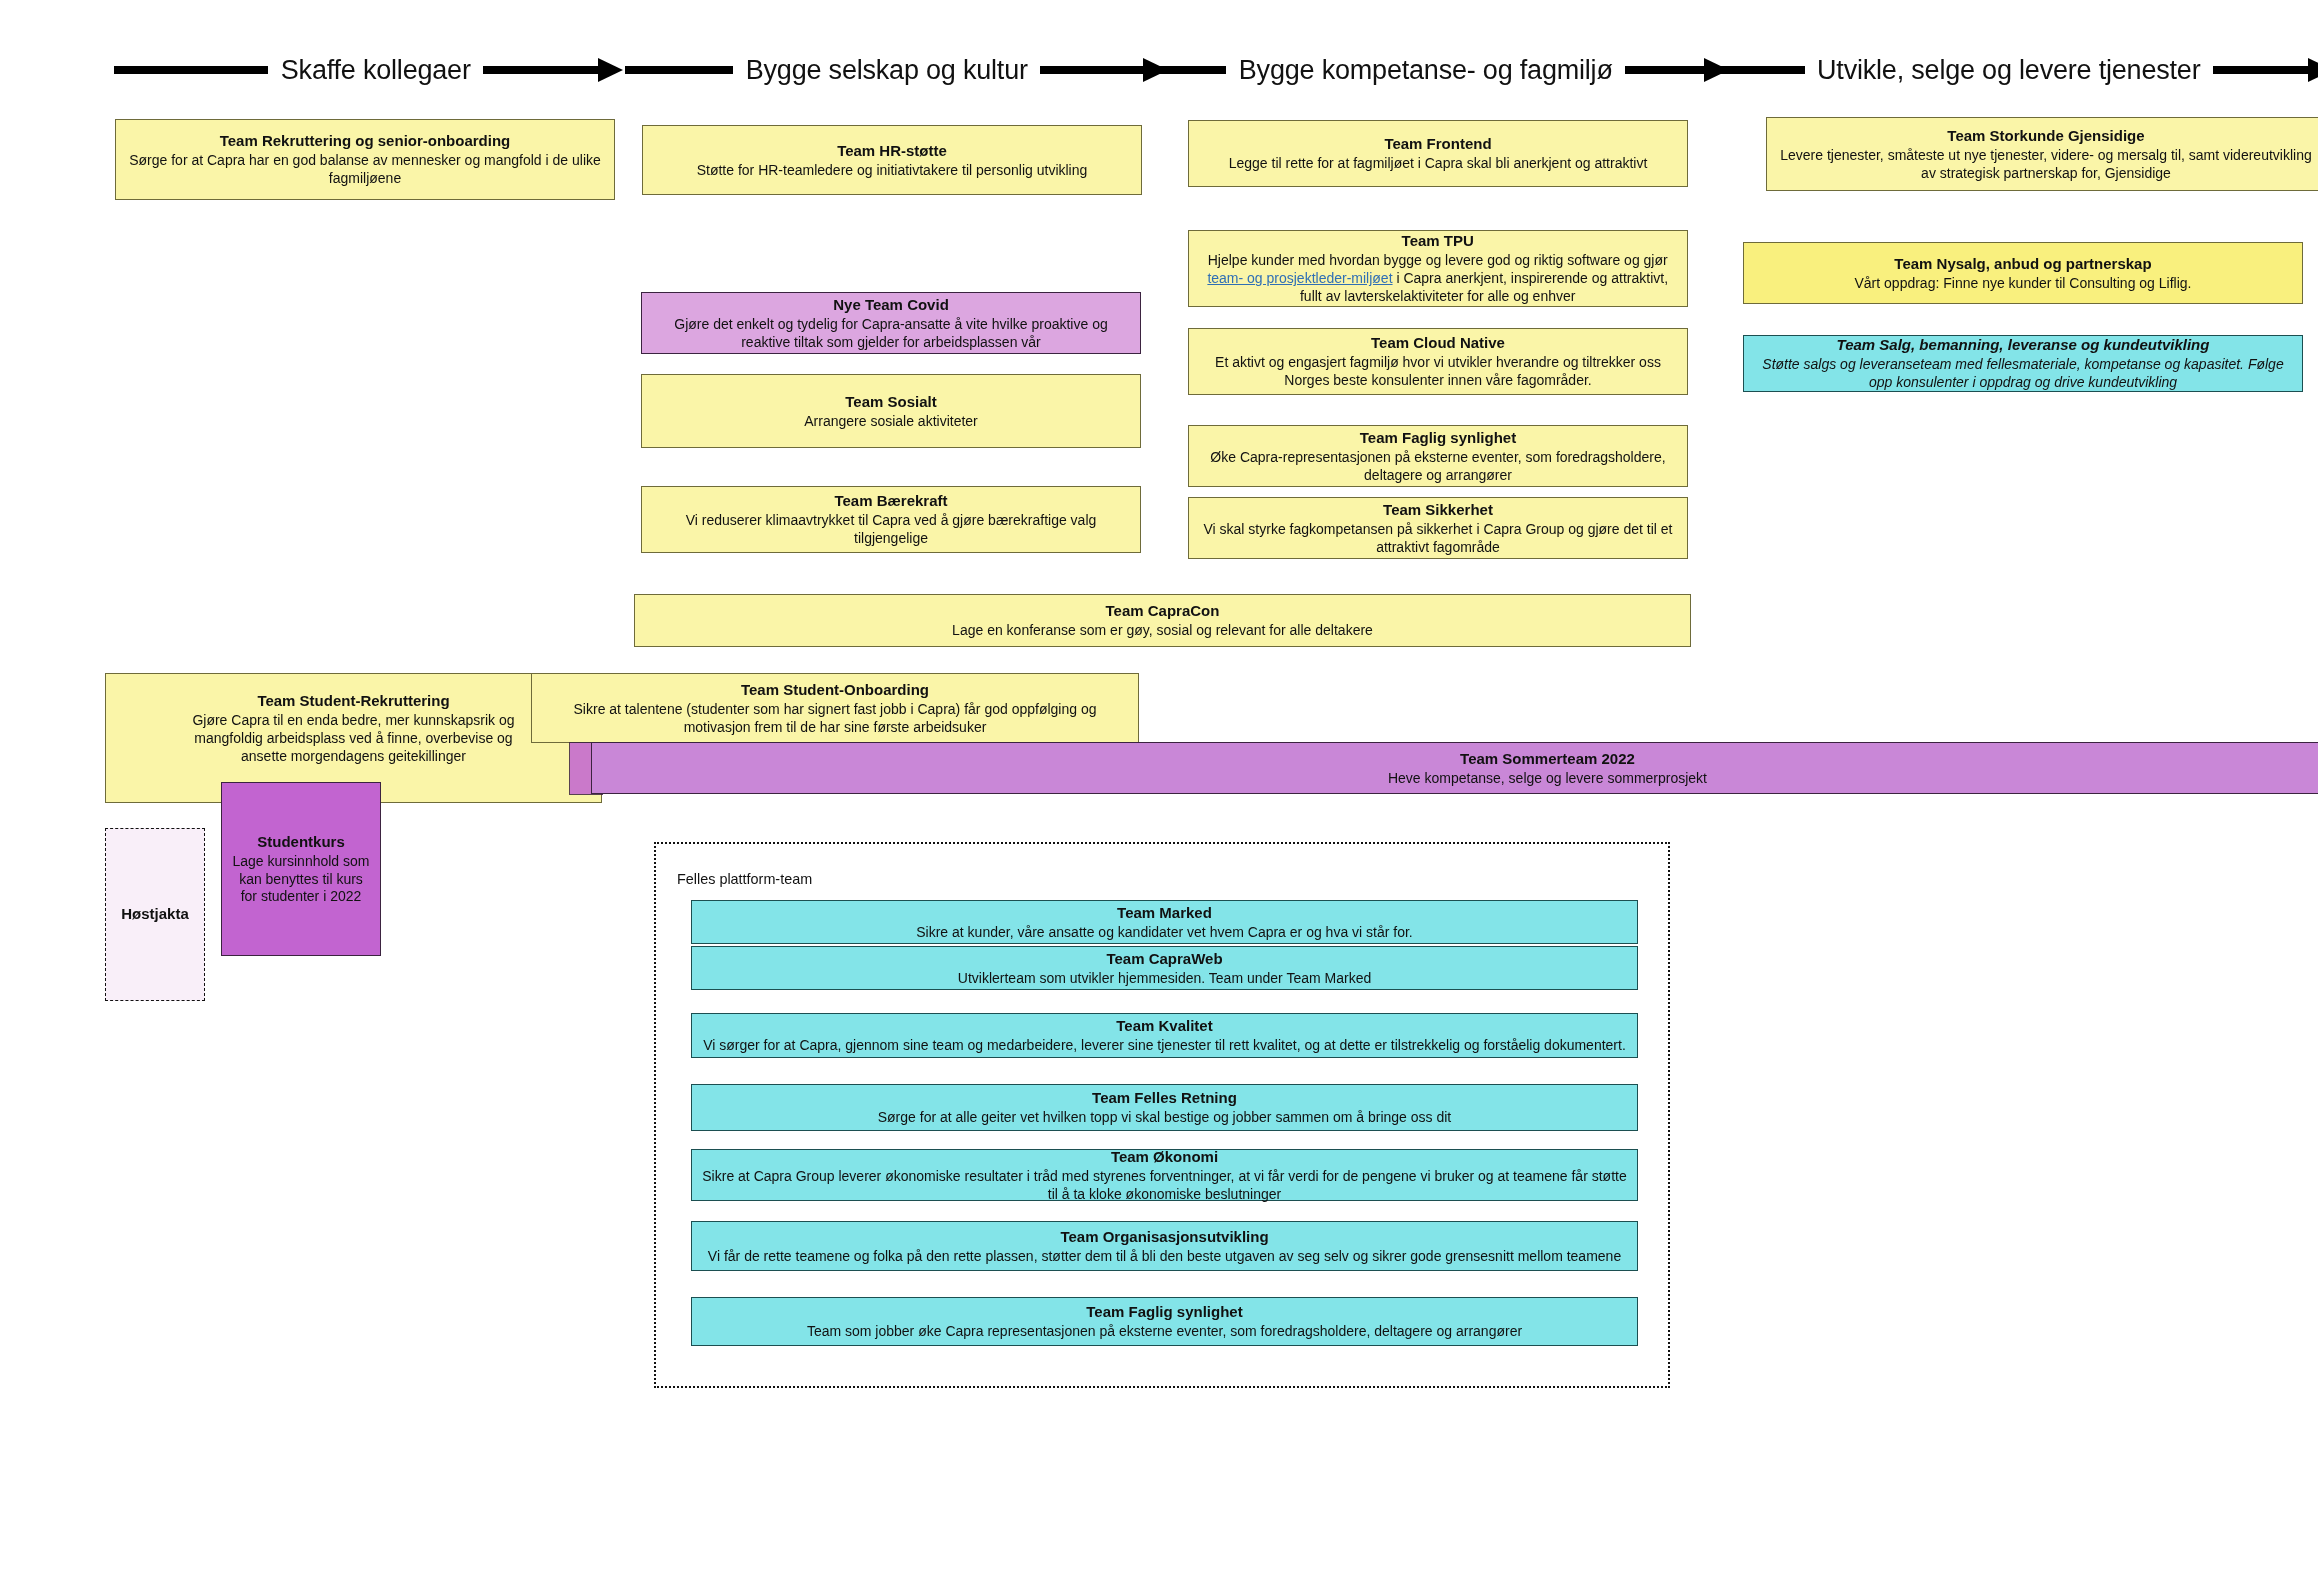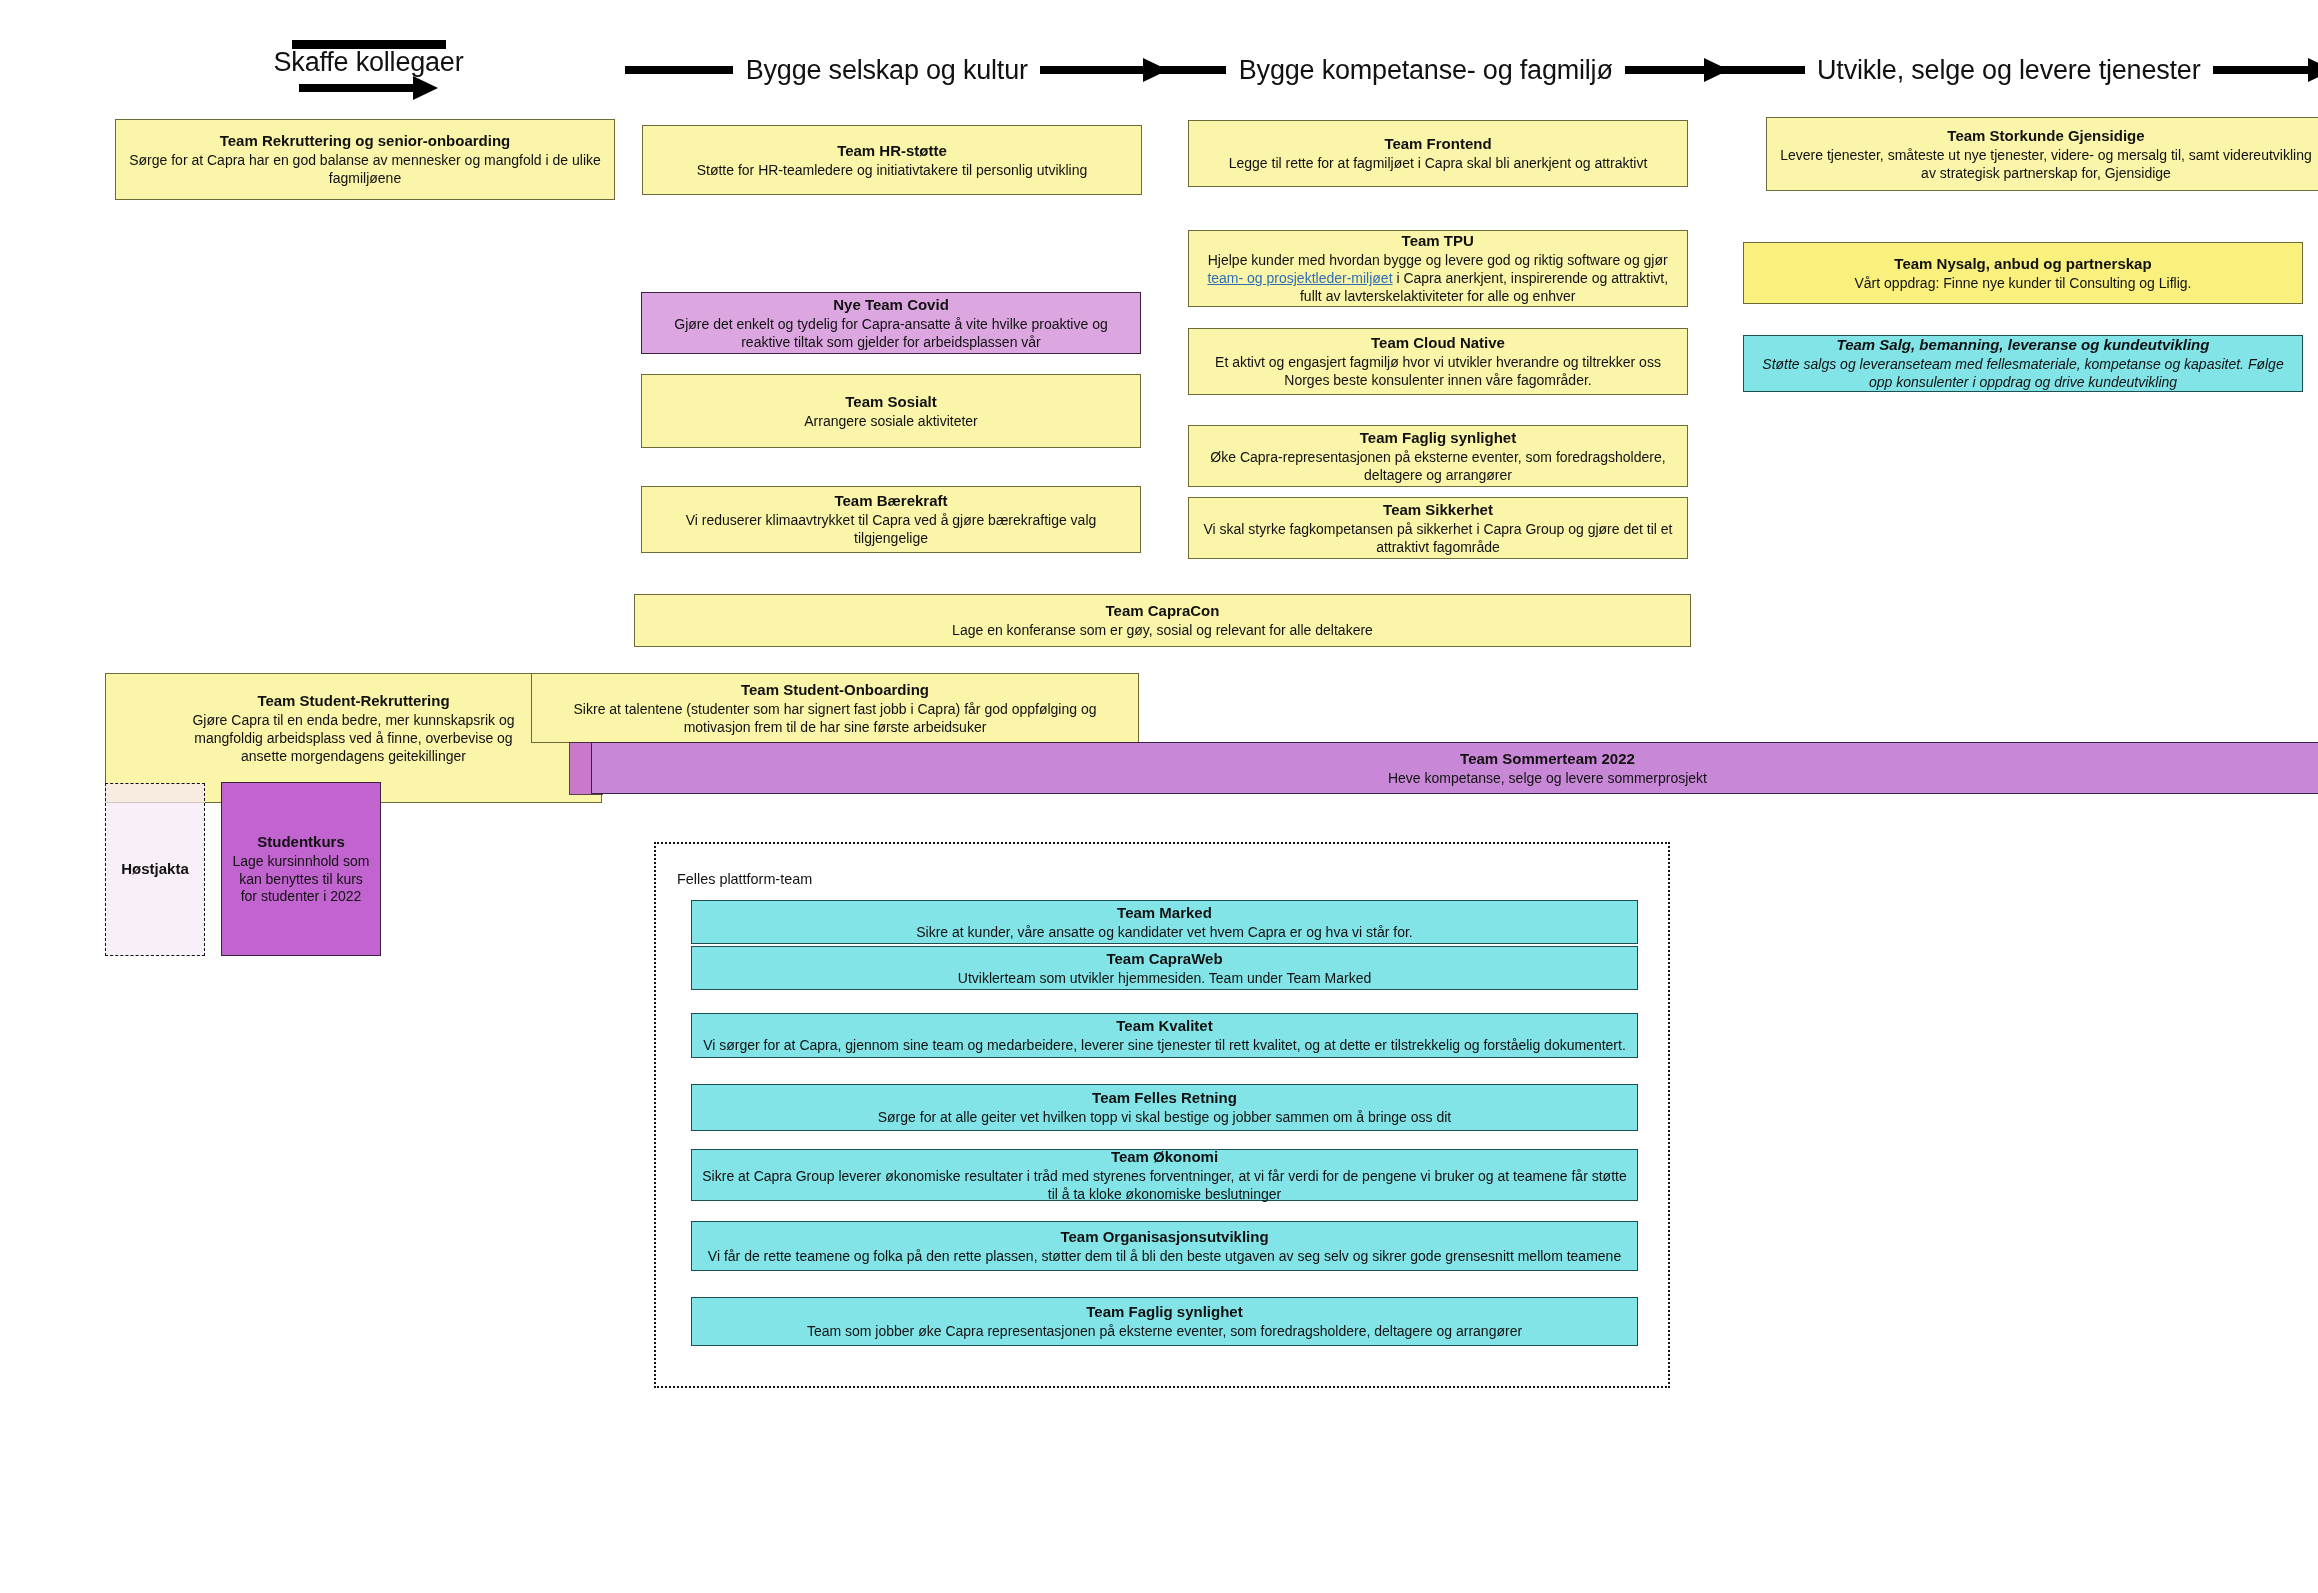--- a/index.html
+++ b/index.html
@@ -100,21 +100,21 @@
     position:absolute;
     font-size:14.4px;
     color:#111;
   }
 </style>
 </head>
 <body>
 
 <div id="canvas">
 
-  <div class="arrow-header" style="left:115px;top:53px;width:507px;flex-direction:column;">
+  <div class="arrow-header" style="left:115px;top:53px;width:507px;">
     <div class="arrow-line" style="width:154px;"></div>
     <div class="arrow-title">Skaffe kollegaer</div>
     <div class="arrow-tip">
       <div class="shaft" style="width:115px;"></div>
       <div class="head"></div>
     </div>
   </div>
 
   <div class="arrow-header" style="left:642px;top:53px;width:509px;">
     <div class="arrow-line" style="width:108px;"></div>
@@ -146,21 +146,21 @@
   <div class="box yellow" style="left:115px;top:119px;width:500px;height:81px;">
     <div class="t">Team Rekruttering og senior-onboarding</div>
     <div class="d">Sørge for at Capra har en god balanse av mennesker og mangfold i de ulike fagmiljøene</div>
   </div>
 
   <div class="box yellow" style="left:105px;top:673px;width:497px;height:130px;justify-content:flex-start;padding-top:17.3px;">
     <div class="t">Team Student-Rekruttering</div>
     <div class="d" style="max-width:336px;">Gjøre Capra til en enda bedre, mer kunnskapsrik og mangfoldig arbeidsplass ved å finne, overbevise og ansette morgendagens geitekillinger</div>
   </div>
 
-  <div class="box pale" style="left:105px;top:783px;width:100px;height:173px;background:rgba(246,233,247,0.72);">
+  <div class="box pale" style="left:105px;top:828px;width:100px;height:173px;background:rgba(246,233,247,0.72);">
     <div class="t">Høstjakta</div>
   </div>
 
   <div class="box purple-strong" style="left:221px;top:782px;width:160px;height:174px;">
     <div class="t">Studentkurs</div>
     <div class="d">Lage kursinnhold som kan benyttes til kurs for studenter i 2022</div>
   </div>
 
   <div class="box yellow" style="left:642px;top:125px;width:500px;height:70px;">
     <div class="t">Team HR-støtte</div>

